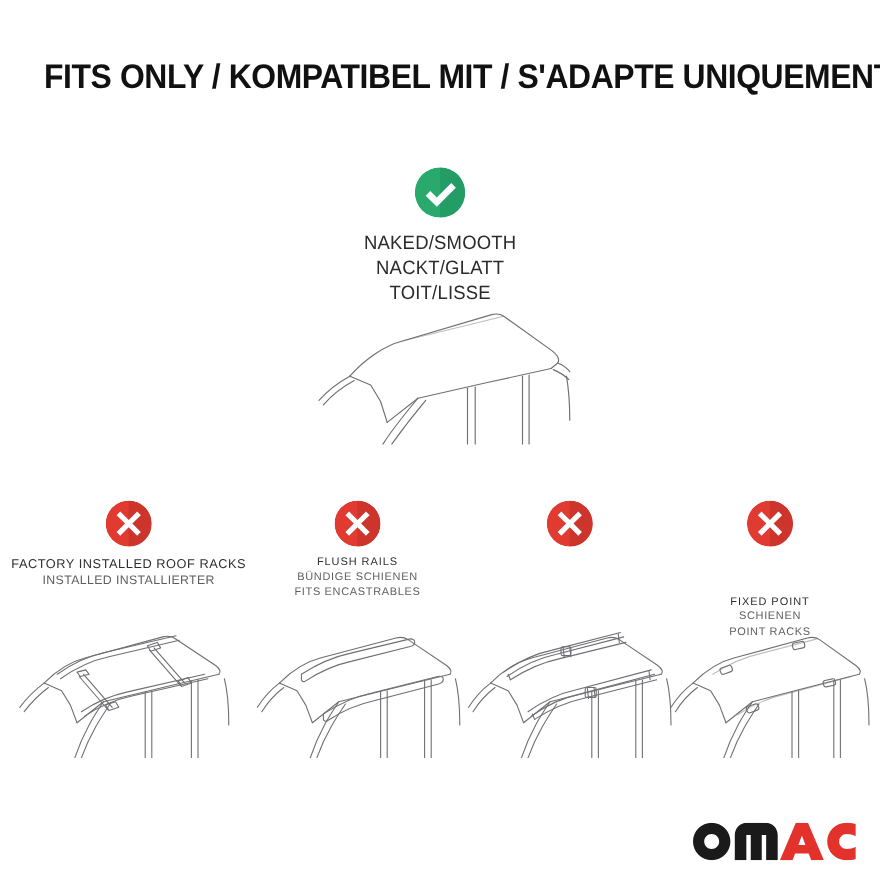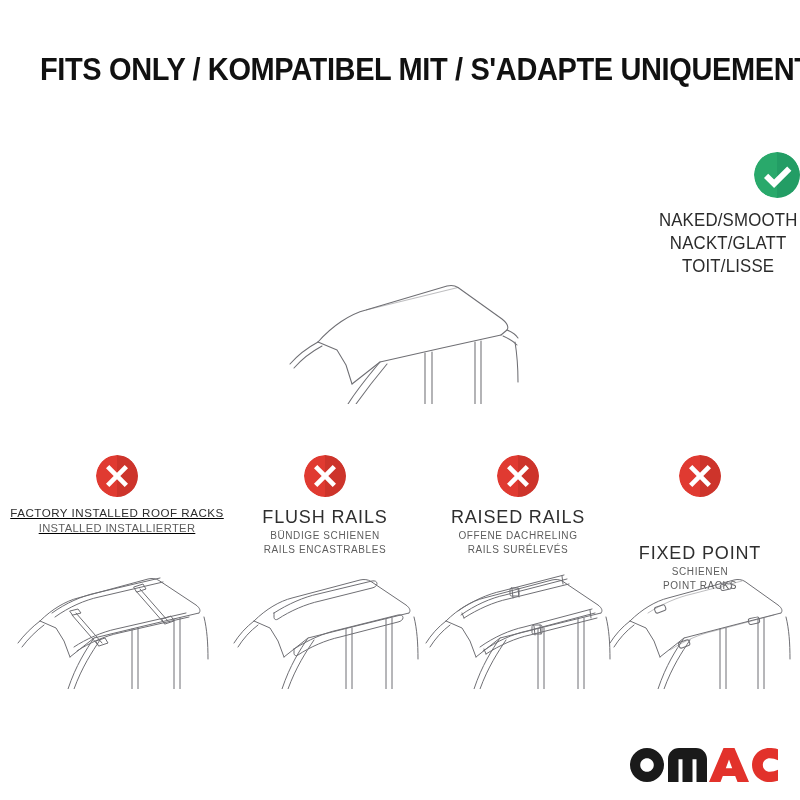--- a/index.html
+++ b/index.html
@@ -37,21 +37,21 @@
   .badge svg { position: absolute; left: 0; top: 0; }
 
   
   #ok-block {
     position: absolute;
     left: 0;
     right: 0;
     top: 152px;
     display: flex;
     flex-direction: column;
-    align-items: flex-end;
+    align-items: center;
   }
   #ok-block .badge { width: 46px; height: 46px; }
   #ok-label {
     margin-top: 11px;
     text-align: center;
     line-height: 1.30;
   }
   #ok-label div {
     font-size: 17.5px;
     letter-spacing: 0.2px;
@@ -84,21 +84,21 @@
     align-items: center;
   }
   .bad-col .badge { width: 42px; height: 42px; }
   .bad-label {
     margin-top: 8px;
     text-align: center;
     line-height: 1.34;
     white-space: nowrap;
   }
   .bad-label .l1 {
-    font-size: 18px;
+    font-size: 10px;
     color: #2e2e2e;
     letter-spacing: 0.85px;
   }
   .bad-label .ln {
     font-size: 10px;
     color: #5d5d5d;
     letter-spacing: 0.6px;
   }
   .bad-col.c1 .bad-label .l1 { font-size: 11.6px; letter-spacing: 0.5px; }
   .bad-col.c1 .bad-label .ln { font-size: 11.2px; letter-spacing: 0.35px; }
@@ -158,21 +158,21 @@
     <path d="M213 70 L213 132"></path>
     <path d="M219 69 L219 132"></path>
     <path d="M253 70 C255 82 256 96 256 110"></path>
 
     <path d="M104 38 L196 15.5" stroke-opacity="0.45"></path>
   </svg>
 </div>
 
 <div id="bad-row">
 
-  <div class="bad-col c1" style="left:0px; width:234px;text-decoration:underline;">
+  <div class="bad-col c1" style="left:0px; width:234px;">
     <div class="badge">
       <svg width="42" height="42" viewBox="0 0 42 42">
         <circle cx="21" cy="21" r="21" fill="#e03a31"></circle>
         <path d="M21 0 A21 21 0 0 1 42 21 L42 42 L21 42 Z" fill="#b92d26" opacity="0.5"></path>
         <path d="M13.3 10.0 L10.0 13.3 L17.7 21.0 L10.0 28.7 L13.3 32.0 L21.0 24.3 L28.7 32.0 L32.0 28.7 L24.3 21.0 L32.0 13.3 L28.7 10.0 L21.0 17.7 Z" fill="#ffffff"></path>
       </svg>
     </div>
     <div class="bad-label">
       <div class="l1">FACTORY INSTALLED ROOF RACKS</div>
       <div class="ln">INSTALLED INSTALLIERTER</div>
@@ -216,21 +216,21 @@
     <div class="badge">
       <svg width="42" height="42" viewBox="0 0 42 42">
         <circle cx="21" cy="21" r="21" fill="#e03a31"></circle>
         <path d="M21 0 A21 21 0 0 1 42 21 L42 42 L21 42 Z" fill="#b92d26" opacity="0.5"></path>
         <path d="M13.3 10.0 L10.0 13.3 L17.7 21.0 L10.0 28.7 L13.3 32.0 L21.0 24.3 L28.7 32.0 L32.0 28.7 L24.3 21.0 L32.0 13.3 L28.7 10.0 L21.0 17.7 Z" fill="#ffffff"></path>
       </svg>
     </div>
     <div class="bad-label">
       <div class="l1">FLUSH RAILS</div>
       <div class="ln">BÜNDIGE SCHIENEN</div>
-      <div class="ln">RAILS ENCASTRABLES</div>
+      <div class="ln">FITS ENCASTRABLES</div>
     </div>
     <div class="bad-art" style="left:0px; top:108px;">
       <svg width="190" height="126" viewBox="0 0 190 126" fill="none" stroke="#6f6f74" stroke-width="1" stroke-linecap="round" stroke-linejoin="round">
         <path d="M22 58 C34 46 48 38 60 35 L128 17 C132 16 136 16.5 139 18.5 L174 42 C178 45 179 48 177 50"></path>
         <path d="M22 58 L38 65 L46 78 L52 94"></path>
         <path d="M177 50 L128 62 L76 75 L52 94"></path>
 
         <path d="M42 50 C56 41 72 34 86 31 L140 18 C143 17.4 145 18.6 145 20.6 C145 22.6 143 24.4 140 25 L88 38 C74 41 58 48 46 56 C44 57.4 42 56.4 42 54.4 C42 52.4 42 51 42 50 Z"></path>
         <path d="M62 86 C76 77 92 70 106 67 L166 52 C169 51.4 171 52.6 171 54.6 C171 56.6 169 58.4 166 59 L108 74 C94 77 78 84 66 92 C64 93.4 62 92.4 62 90.4 C62 88.4 62 87 62 86 Z"></path>
 
@@ -248,25 +248,20 @@
   </div>
 
   <div class="bad-col c3" style="left:424px; width:188px;">
     <div class="badge">
       <svg width="42" height="42" viewBox="0 0 42 42">
         <circle cx="21" cy="21" r="21" fill="#e03a31"></circle>
         <path d="M21 0 A21 21 0 0 1 42 21 L42 42 L21 42 Z" fill="#b92d26" opacity="0.5"></path>
         <path d="M13.3 10.0 L10.0 13.3 L17.7 21.0 L10.0 28.7 L13.3 32.0 L21.0 24.3 L28.7 32.0 L32.0 28.7 L24.3 21.0 L32.0 13.3 L28.7 10.0 L21.0 17.7 Z" fill="#ffffff"></path>
       </svg>
     </div>
-    <div class="bad-label">
-      <div class="l1">RAISED RAILS</div>
-      <div class="ln">OFFENE DACHRELING</div>
-      <div class="ln">RAILS SURÉLEVÉS</div>
-    </div>
     <div class="bad-art" style="left:0px; top:108px;">
       <svg width="190" height="126" viewBox="0 0 190 126" fill="none" stroke="#6f6f74" stroke-width="1" stroke-linecap="round" stroke-linejoin="round">
         <path d="M22 58 C34 46 48 38 60 35 L128 17 C132 16 136 16.5 139 18.5 L174 42 C178 45 179 48 177 50"></path>
         <path d="M22 58 L38 65 L46 78 L52 94"></path>
         <path d="M177 50 L128 62 L76 75 L52 94"></path>
 
         <path d="M34 48 C48 38 64 31 78 28 L140 12"></path>
         <path d="M37 52 C51 42 67 35 81 32 L143 16"></path>
         <path d="M40 55 C54 46 70 39 84 36 L145 21"></path>
         <path d="M56 84 C70 74 86 67 100 64 L168 46"></path>

